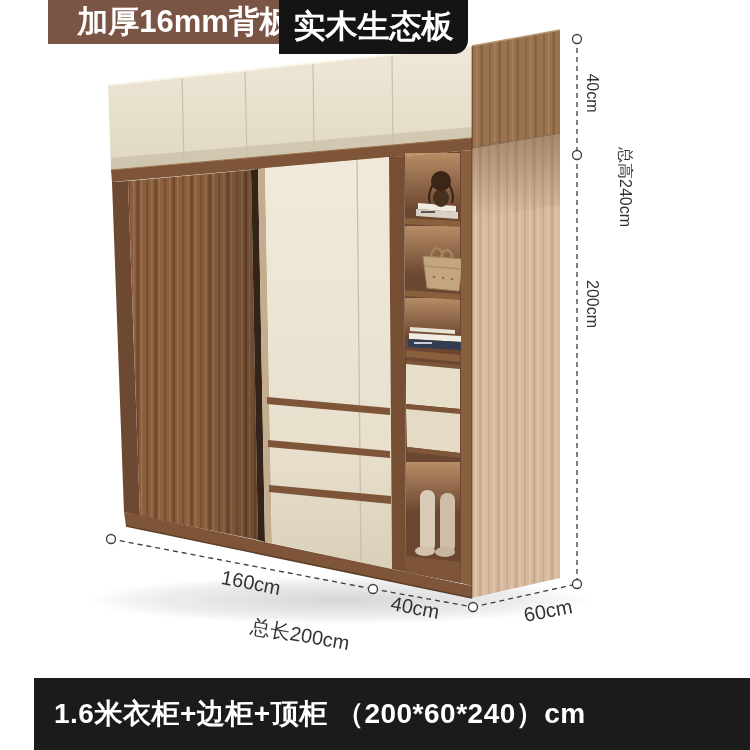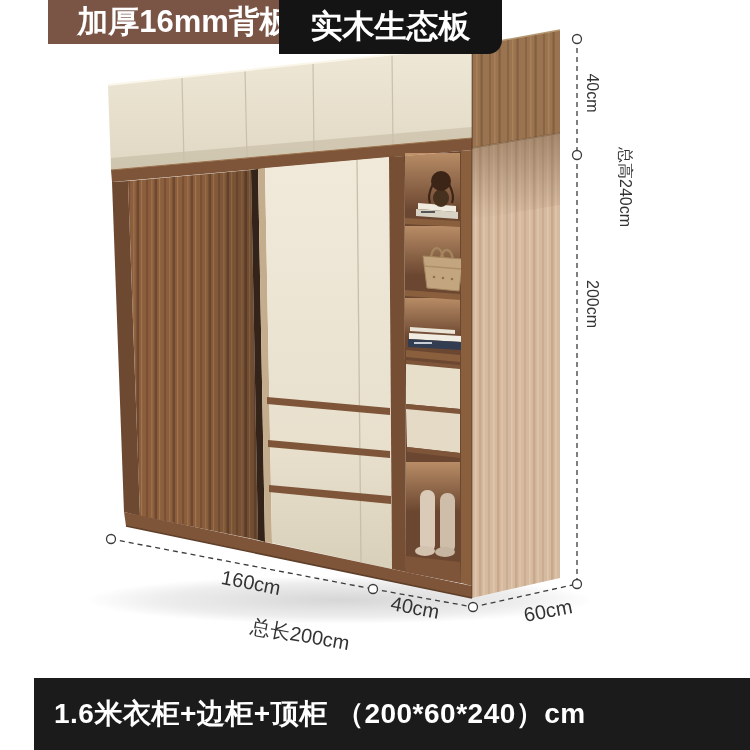--- a/index.html
+++ b/index.html
@@ -3,21 +3,21 @@
 <meta charset="utf-8">
 <style>
   html,body{margin:0;padding:0;background:#fff;}
   .stage{position:relative;width:750px;height:750px;background:#ffffff;overflow:hidden;
          font-family:"Liberation Sans", sans-serif;}
   .stage svg{position:absolute;left:0;top:0;}
 
   .badge{position:absolute;display:flex;align-items:center;justify-content:center;
          color:#fff;font-weight:bold;white-space:nowrap;}
   .badge-brown{left:0;top:0;width:272px;height:44px;background:#7A5445;font-size:31px;margin-left:48px;}
-  .badge-black{left:279px;top:0;width:223px;height:54px;background:#141414;
+  .badge-black{left:279px;top:0;width:189px;height:54px;background:#141414;
                border-radius:0 0 14px 0;font-size:32px;}
 
   .dim{position:absolute;color:#333;white-space:nowrap;transform-origin:center;}
   .dim-160        {left:251px;top:583px;font-size:20px;transform:translate(-50%,-50%) rotate(11deg);}
   .dim-40-bottom  {left:415px;top:608px;font-size:20px;transform:translate(-50%,-50%) rotate(11deg);}
   .dim-total-len  {left:300px;top:635px;font-size:20px;transform:translate(-50%,-50%) rotate(10deg);}
   .dim-60         {left:548px;top:611px;font-size:20px;transform:translate(-50%,-50%) rotate(-11deg);}
   .dim-40-right   {left:592px;top:93px; font-size:16px;transform:translate(-50%,-50%) rotate(90deg);}
   .dim-total-h    {left:624px;top:187px;font-size:16px;transform:translate(-50%,-50%) rotate(90deg);}
   .dim-200        {left:592px;top:304px;font-size:16px;transform:translate(-50%,-50%) rotate(90deg);}

